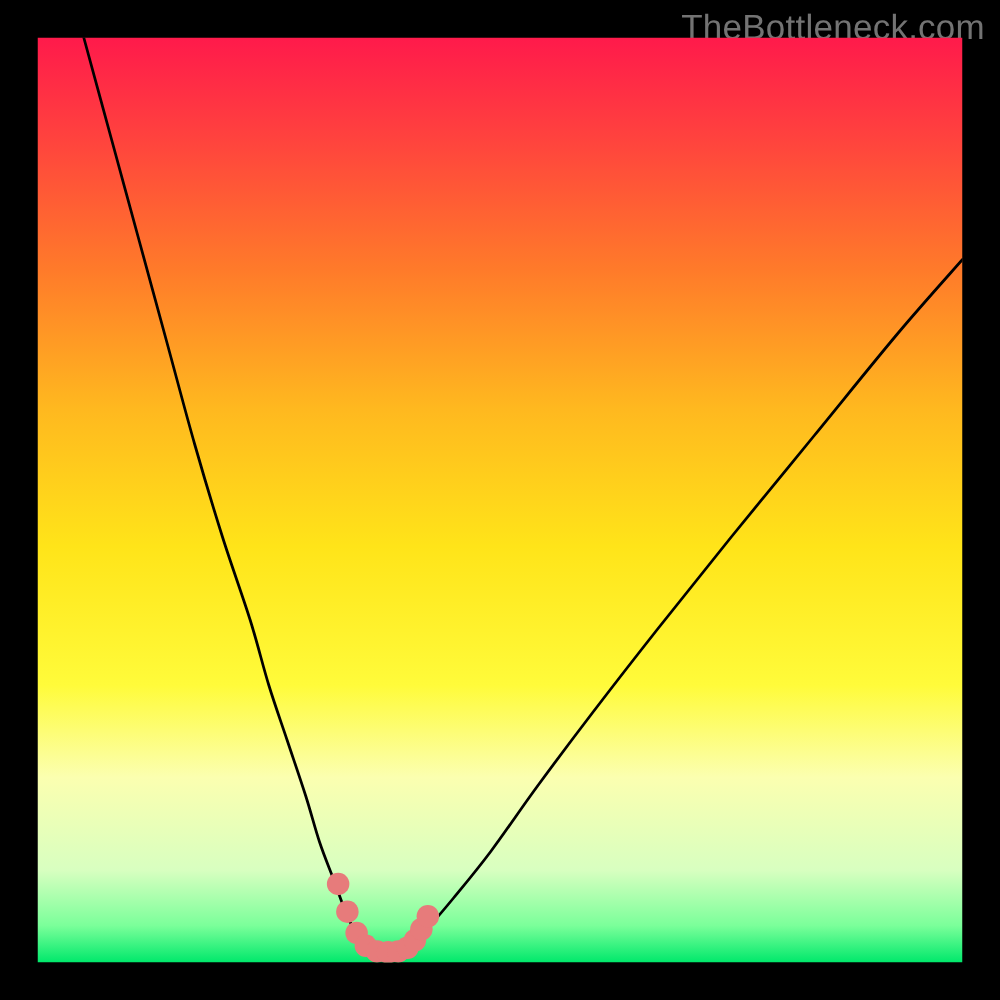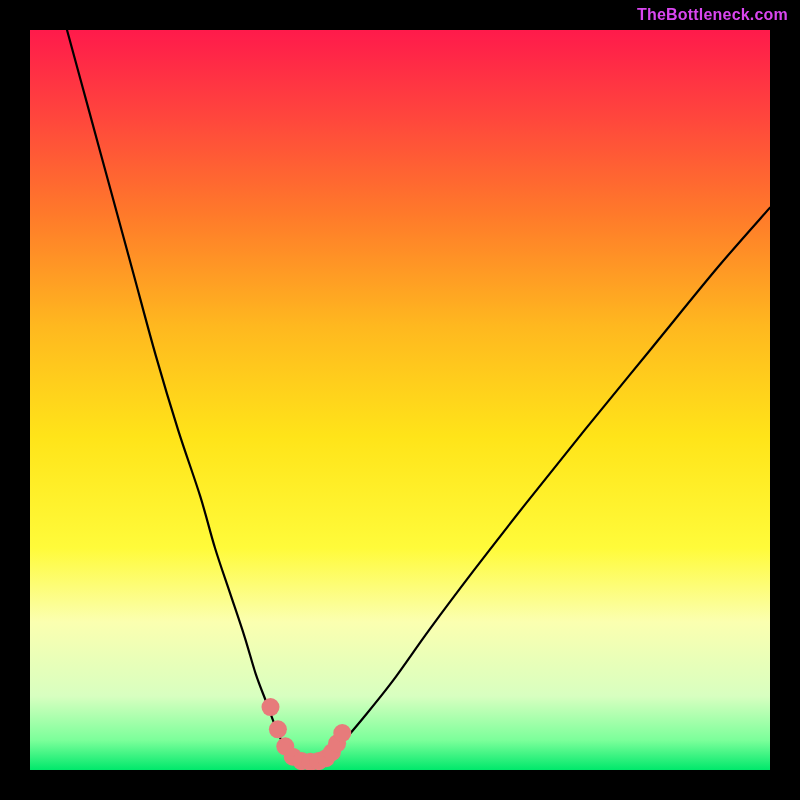--- a/index.html
+++ b/index.html
@@ -16,23 +16,23 @@
     position: absolute;
     left: 30px;
     top: 30px;
     width: 740px;
     height: 740px;
   }
   .watermark {
     position: absolute;
     top: 6px;
     right: 12px;
-    color: #d946ef;
-    font-size: 16px;
-    font-weight: 700;
+    color: #737373;
+    font-size: 28px;
+    font-weight: 400;
     letter-spacing: 0.2px;
   }
   svg { display: block; }
 </style>
 </head>
 <body>
 
 <div class="watermark">TheBottleneck.com</div>
 
 <div class="plot-area">

